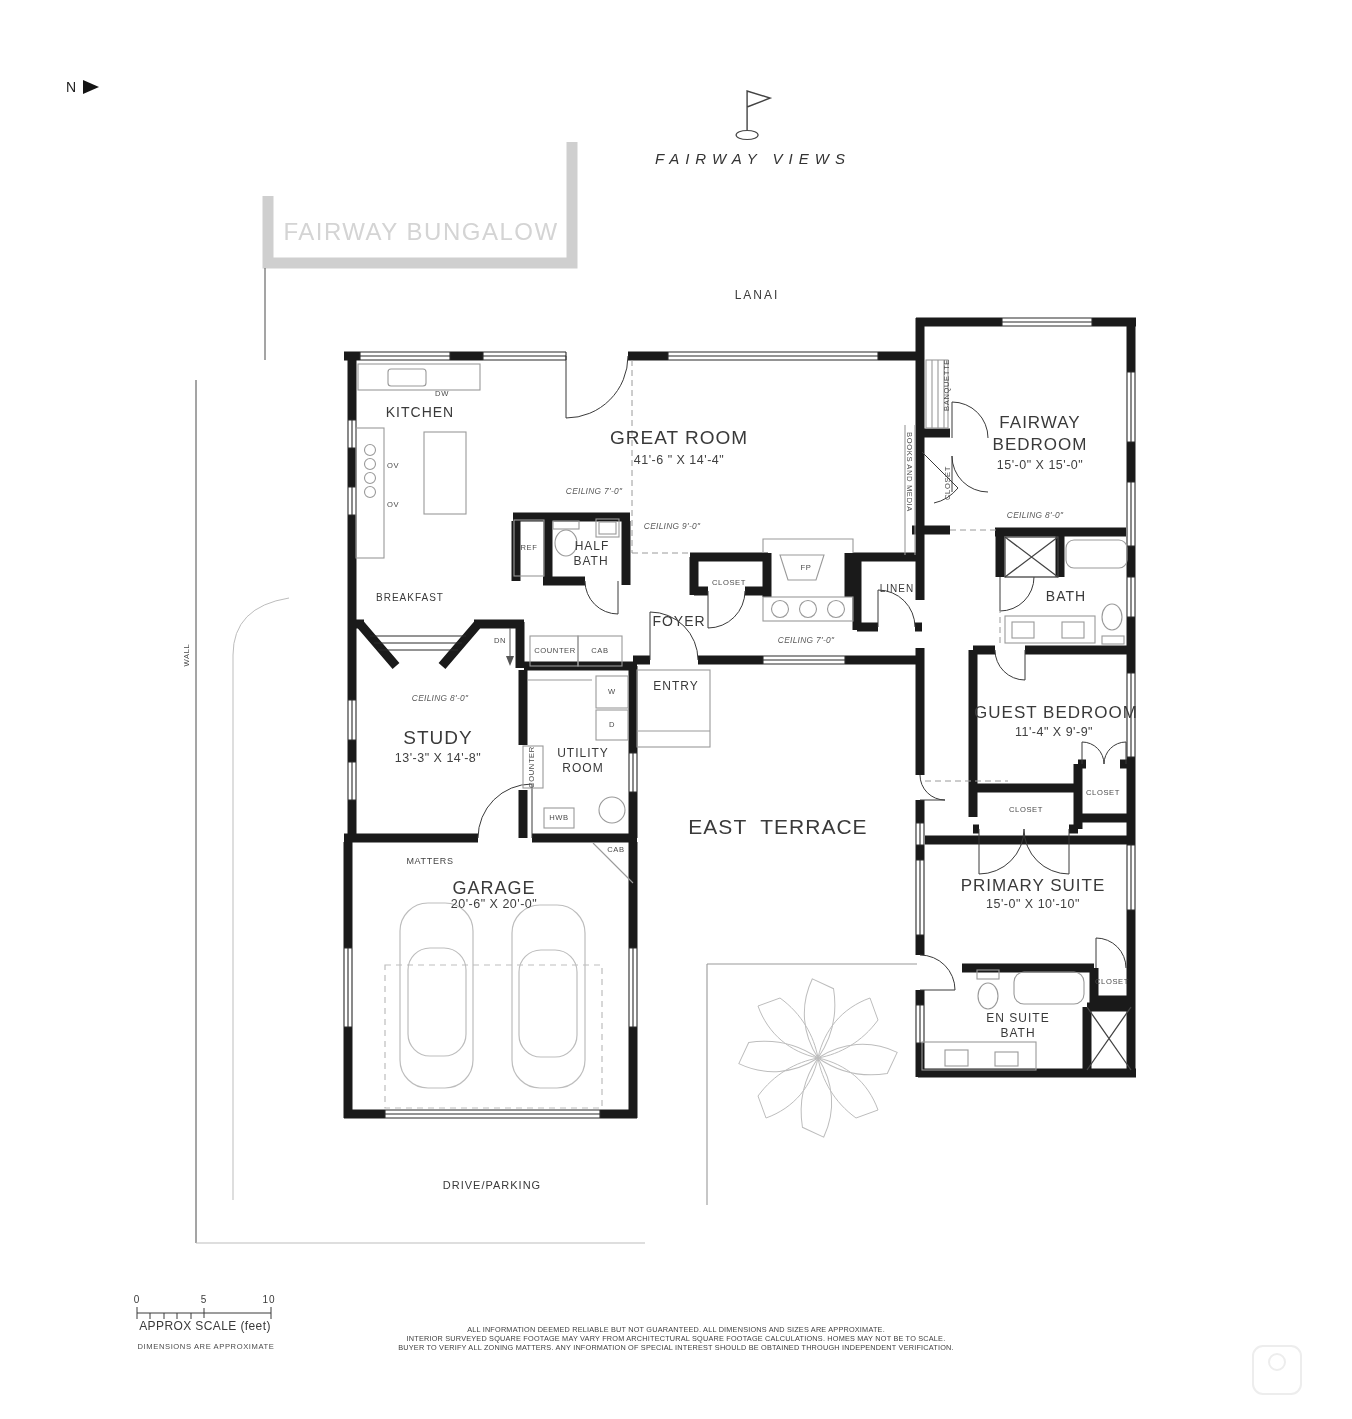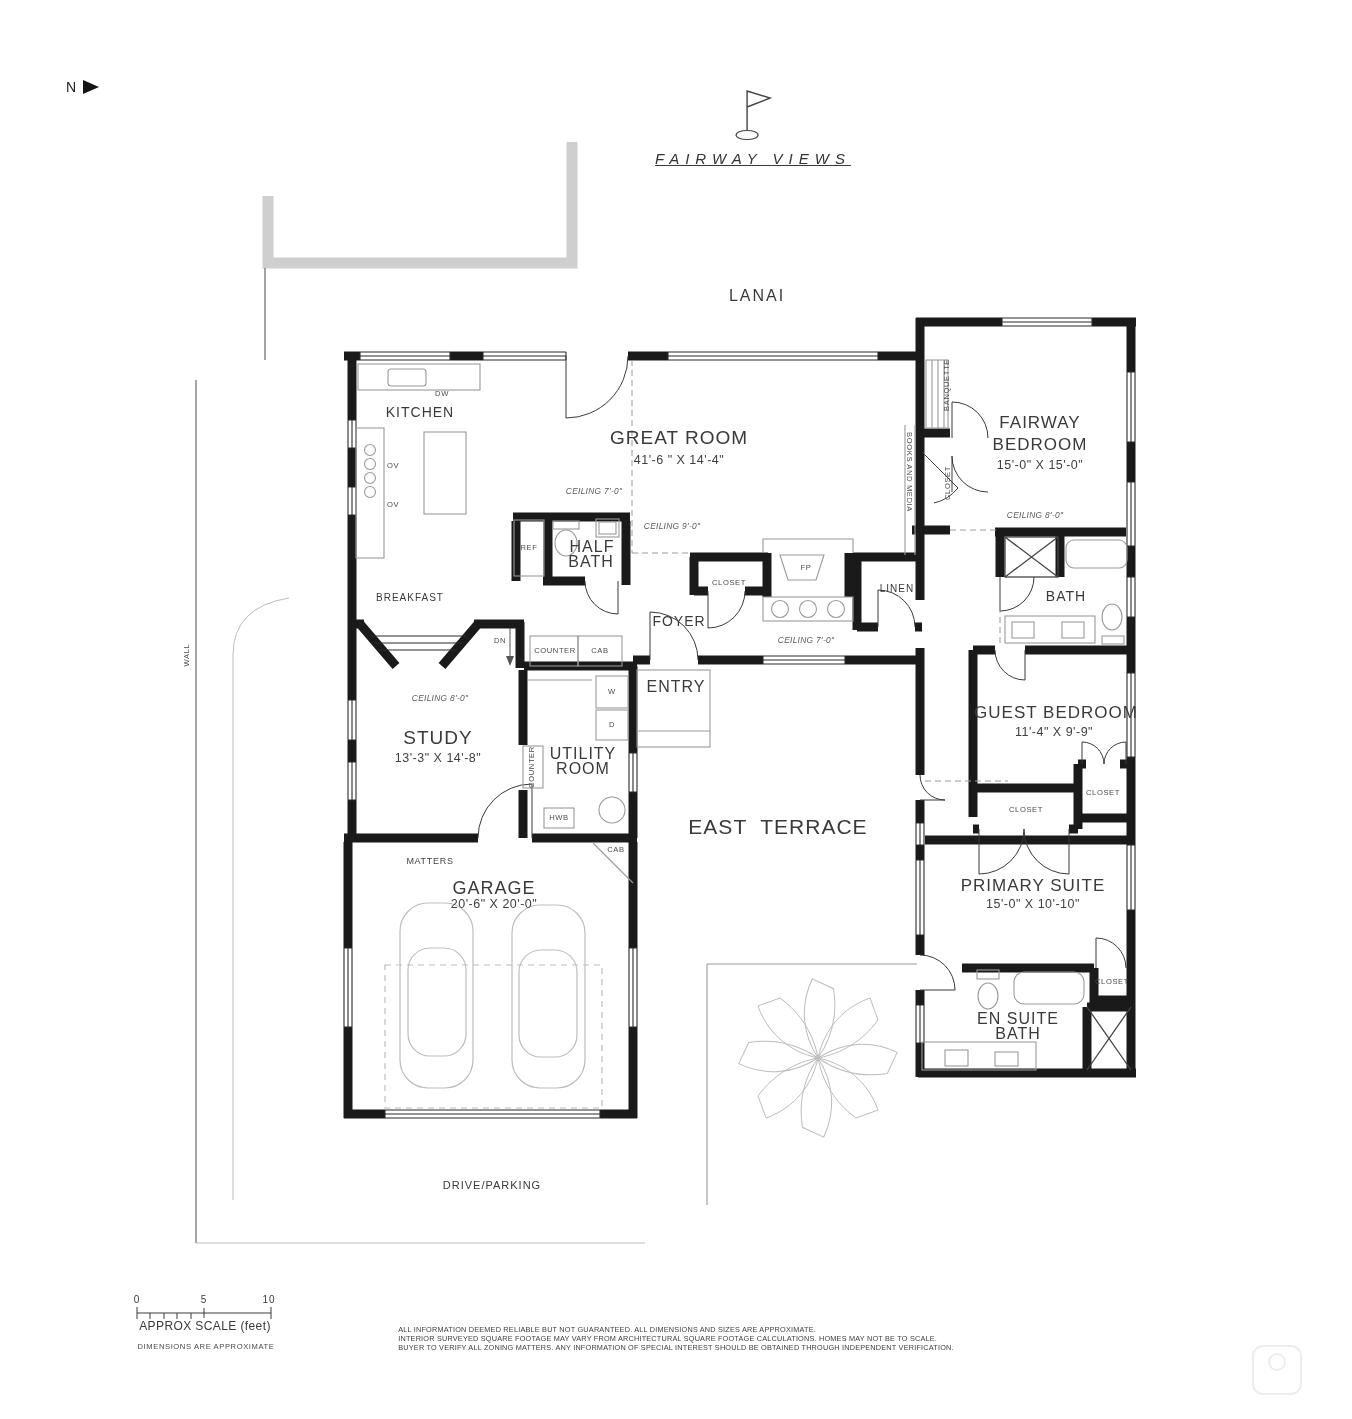--- a/index.html
+++ b/index.html
@@ -1,38 +1,38 @@
 <!DOCTYPE html>
 <html><head>
 <meta charset="utf-8">
 <style>
   html,body{margin:0;padding:0;background:#ffffff;}
   body{font-family:"Liberation Sans","DejaVu Sans",sans-serif;color:#383838;}
   #stage{position:relative;width:1352px;height:1419px;background:#fff;overflow:hidden;}
   #plan-svg{position:absolute;left:0;top:0;}
   .lbl{position:absolute;transform:translate(-50%,-50%);white-space:nowrap;color:#3a3a3a;letter-spacing:1px;line-height:1.1;}
   .f19{font-size:19px}.f18{font-size:18px}.f17{font-size:17px}.f15{font-size:21px}
-  .f14{font-size:14px}.f13{font-size:10px}.f12{font-size:16px}.f11{font-size:11px}
+  .f14{font-size:14px}.f13{font-size:10px}.f12{font-size:12px}.f11{font-size:11px}
   .f10{font-size:10px}.f9{font-size:12px}
   .dims{font-size:12.5px;letter-spacing:.5px;color:#404040}
   .tiny{font-size:7.6px;letter-spacing:.6px;color:#4a4a4a}
   .tiny9{font-size:9px;letter-spacing:.7px;color:#454545}
   .ceil{font-size:8.4px;font-style:italic;color:#5a5a5a;letter-spacing:.3px}
   .vert{writing-mode:vertical-rl;transform:translate(-50%,-50%) rotate(180deg);}
   .vert-down{writing-mode:vertical-rl;transform:translate(-50%,-50%);}
   .ws{word-spacing:7px;}
   
   #north{position:absolute;left:66px;top:79px;display:flex;align-items:center;gap:7px;}
   #north .n{font-size:14px;color:#1d1d1d;}
   #north .tri{width:0;height:0;border-top:7px solid transparent;border-bottom:7px solid transparent;border-left:16px solid #141414;}
   #address{position:absolute;right:68px;top:66px;text-align:right;font-size:21px;line-height:28px;color:#2b2b2b;letter-spacing:.3px;}
-  #logo{position:absolute;left:753px;top:86px;transform:translateX(-50%);text-align:center;text-decoration:underline;}
+  #logo{position:absolute;left:753px;top:86px;transform:translateX(-50%);text-align:center;}
   #logo .brand{margin-top:4px;font-size:15px;font-style:italic;letter-spacing:6px;color:#333;}
   #bungalow-label{position:absolute;left:421px;top:232px;transform:translate(-50%,-50%);font-size:24px;color:#d4d4d4;letter-spacing:1.5px;}
-  #disclaimer{position:absolute;left:676px;top:1325px;transform:translateX(-50%);font-size:7.3px;line-height:9px;color:#3d3d3d;letter-spacing:.2px;}
+  #disclaimer{position:absolute;left:676px;top:1325px;transform:translateX(-50%);text-align:center;font-size:7.3px;line-height:9px;color:#3d3d3d;letter-spacing:.2px;}
 </style>
 </head>
 <body>
 
 <div id="stage">
 
   <svg id="plan-svg" width="1352" height="1419" viewBox="0 0 1352 1419">
 
     <path d="M268,196 V263 H572 V142" fill="none" stroke="#cfcfcf" stroke-width="11"></path>
 
@@ -249,20 +249,21 @@
 
   <div id="logo">
     <svg width="40" height="56" viewBox="0 0 40 56">
       <path d="M14,44 V5 L37,12 L14,21" fill="none" stroke="#444" stroke-width="1.4"></path>
       <ellipse cx="14" cy="49" rx="11" ry="4.5" fill="none" stroke="#444" stroke-width="1.2"></ellipse>
     </svg>
     <div class="brand">FAIRWAY VIEWS</div>
   </div>
 
 
+  <div id="bungalow-label">FAIRWAY BUNGALOW</div>
 
   <div class="lbl f12" style="left:757px;top:296px;letter-spacing:2px">LANAI</div>
   <div class="lbl tiny vert" style="left:187px;top:655px">WALL</div>
   <div class="lbl f11" style="left:492px;top:1185px">DRIVE/PARKING</div>
   <div class="lbl f15 ws" style="left:778px;top:827px">EAST TERRACE</div>
 
   <div class="lbl f14" style="left:420px;top:413px">KITCHEN</div>
   <div class="lbl f19" style="left:679px;top:438px">GREAT ROOM</div>
   <div class="lbl dims" style="left:679px;top:461px">41'-6 " X 14'-4"</div>
 

